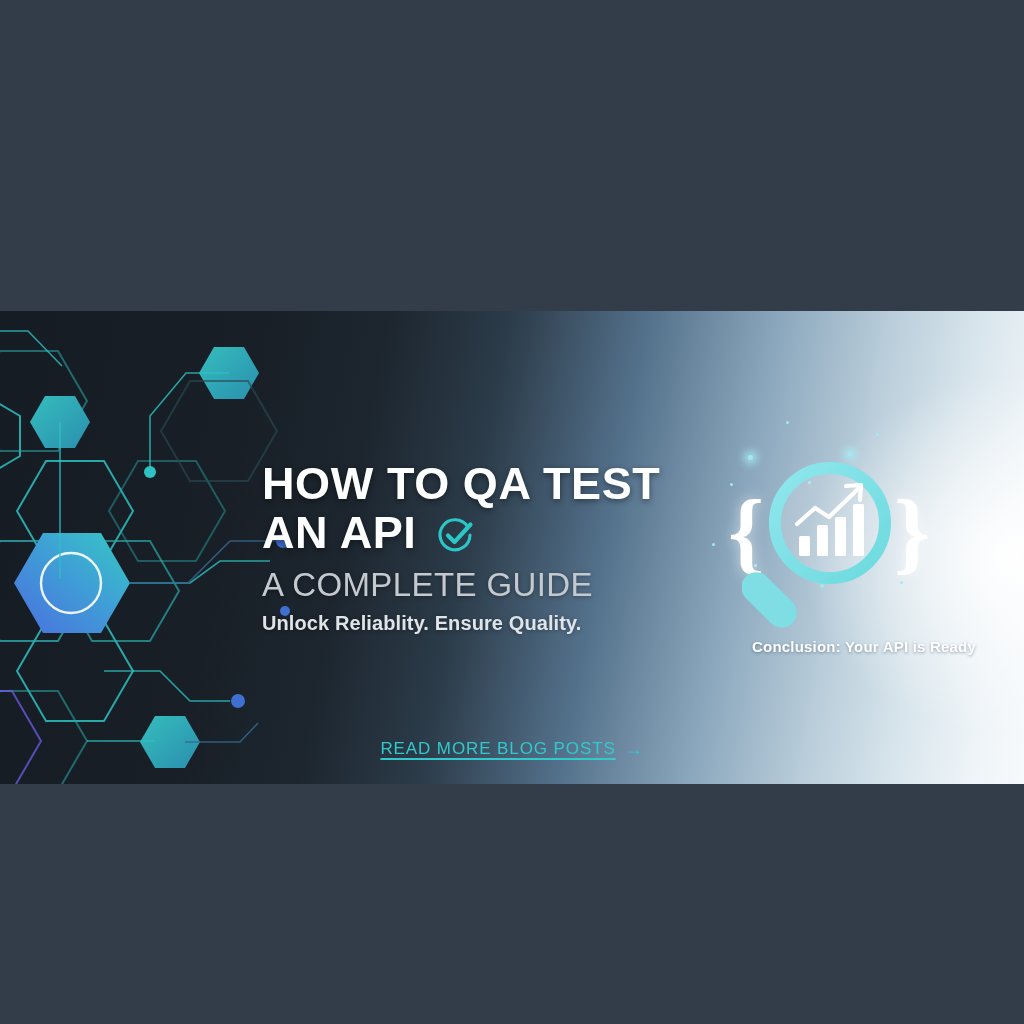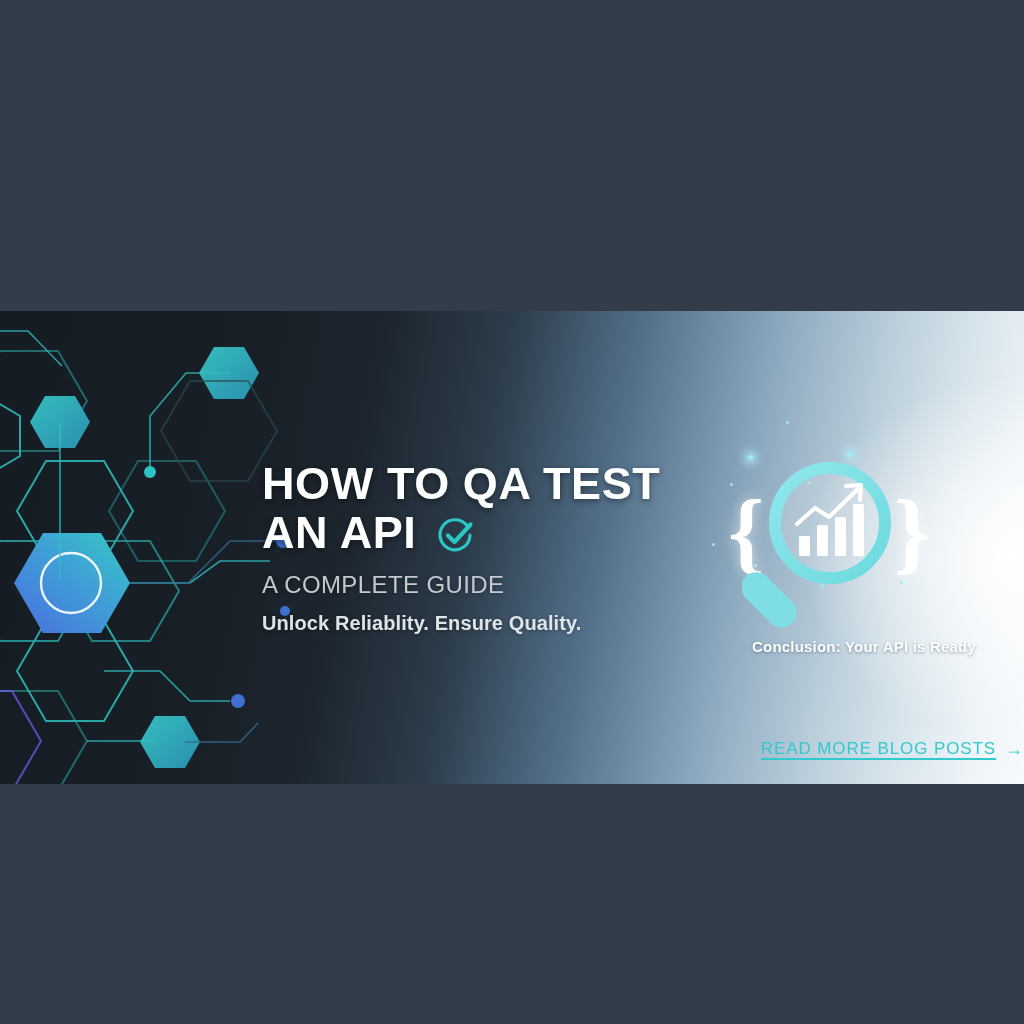--- a/index.html
+++ b/index.html
@@ -56,21 +56,21 @@
     color:#fdfefe;
     font-size:45px;line-height:49px;
     font-weight:bold;letter-spacing:.6px;
     text-shadow:0 2px 6px rgba(0,0,0,.45);
     white-space:nowrap;
   }
   .title-row2{display:flex;align-items:center;gap:20px;}
   .check-badge{display:inline-block;width:40px;height:40px;margin-top:4px;flex:0 0 auto;}
   .subtitle{
     margin-top:11px;
-    color:#c3c9cf;font-size:24px;line-height:34px;font-weight:normal;letter-spacing:.4px;
+    color:#c3c9cf;font-size:33px;line-height:34px;font-weight:normal;letter-spacing:.4px;
     text-shadow:0 1px 4px rgba(0,0,0,.35);
     white-space:nowrap;
   }
   .tagline{
     margin-top:9px;
     color:#dfe4e8;font-size:20px;line-height:24px;font-weight:bold;letter-spacing:.1px;
     text-shadow:0 1px 4px rgba(0,0,0,.35);
     white-space:nowrap;
   }
 
@@ -86,21 +86,21 @@
   .magnifier{position:absolute;left:30px;top:0;width:170px;height:190px;}
   .conclusion{
     position:absolute;left:744px;top:327px;width:240px;text-align:center;
     color:#ffffff;font-size:15px;font-weight:bold;letter-spacing:.2px;
     text-shadow:0 1px 3px rgba(40,60,80,.45);
     white-space:nowrap;
   }
 
   
   .cta{
-    position:absolute;left:0;top:428px;width:1024px;text-align:right;
+    position:absolute;left:0;top:428px;width:1024px;text-align:center;
   }
   .cta-link{
     display:inline-flex;align-items:center;gap:9px;
     color:#32c9cc;font-size:17px;letter-spacing:.9px;
     text-decoration:none;
   }
   .cta-label{
     text-decoration:underline;text-underline-offset:4px;
     text-decoration-thickness:1.5px;
   }

